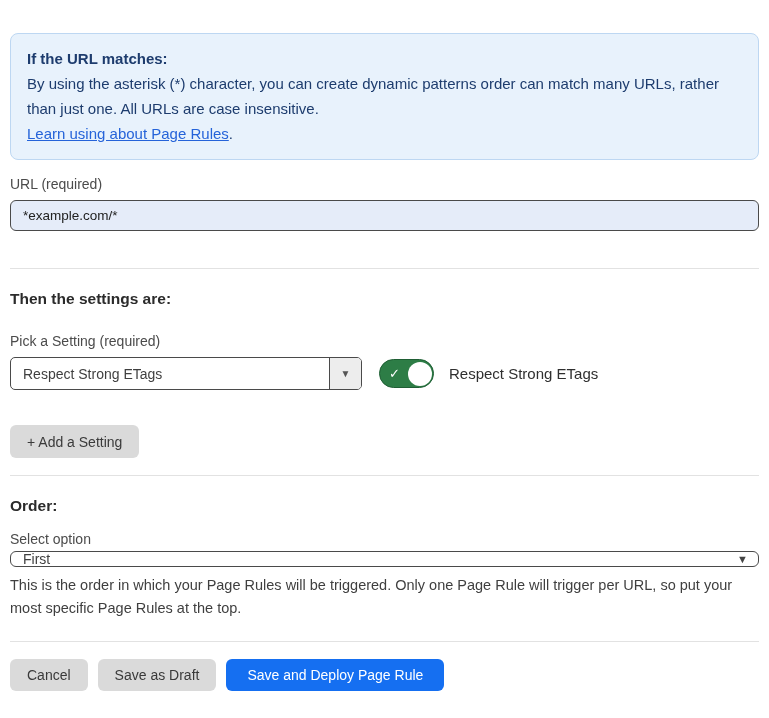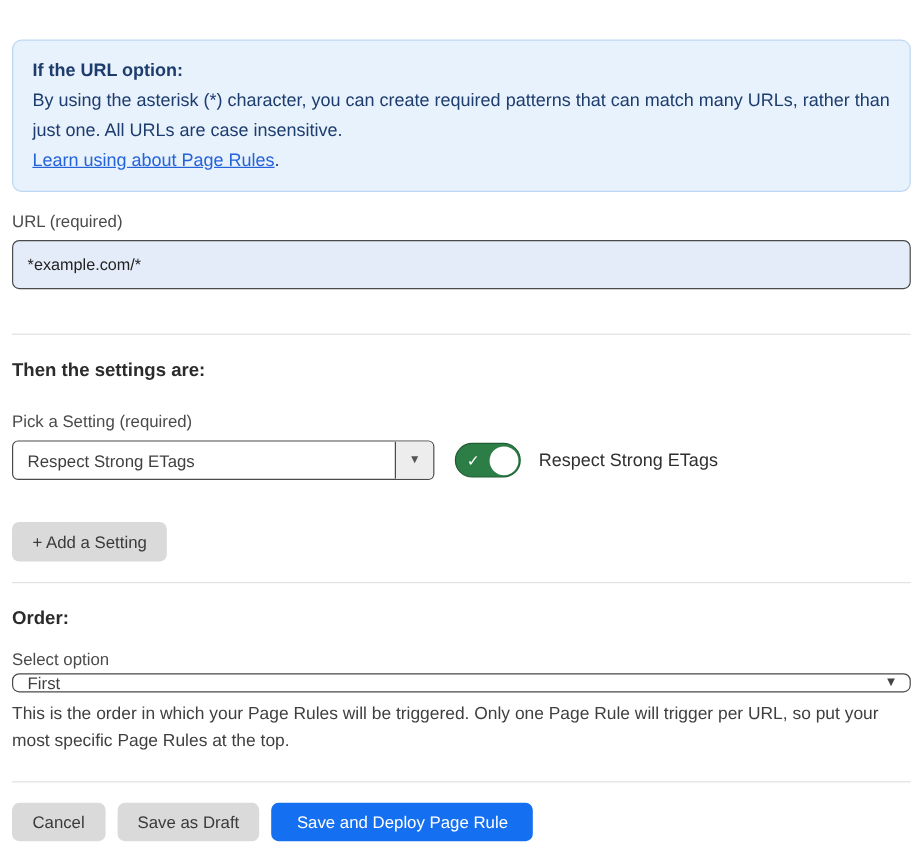--- a/index.html
+++ b/index.html
@@ -35,21 +35,21 @@
 
   .field-label {
     font-size: 14px;
     color: #4b4b4b;
     margin-top: 16px;
   }
 
   .url-input {
     display: block;
     width: 749px;
-    height: 41px;
+    height: 31px;
     margin-top: 8px;
     background: #e5ecf9;
     border: 1px solid #4a4a4a;
     border-radius: 6px;
     padding: 0 12px;
     font-family: "Liberation Sans", sans-serif;
     font-size: 13.5px;
     color: #222222;
   }
 
@@ -193,22 +193,22 @@
     padding: 0 21px;
   }
 </style>
 </head>
 <body>
 
 <div class="page">
 
 
   <div class="info-box">
-    <div class="info-heading">If the URL option:</div>
-    <div class="info-body">By using the asterisk (*) character, you can create required patterns that can match many URLs, rather than just one. All URLs are case insensitive.</div>
+    <div class="info-heading">If the URL matches:</div>
+    <div class="info-body">By using the asterisk (*) character, you can create dynamic patterns order can match many URLs, rather than just one. All URLs are case insensitive.</div>
     <div class="info-link-line"><a class="info-link">Learn using about Page Rules</a><span class="info-link-suffix">.</span></div>
   </div>
 
   <div class="field-label">URL (required)</div>
   <input class="url-input" type="text" value="*example.com/*" style="">
 
   <hr class="divider divider-1">
 
   <h2 class="section-heading">Then the settings are:</h2>
 

